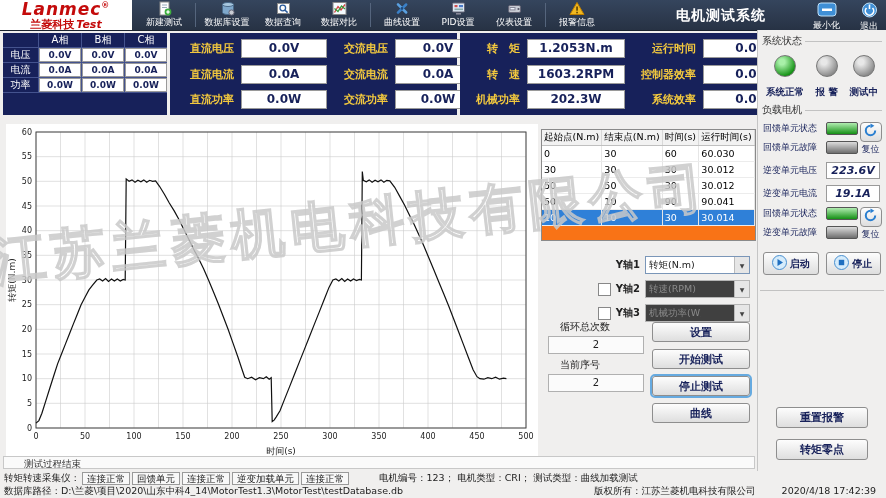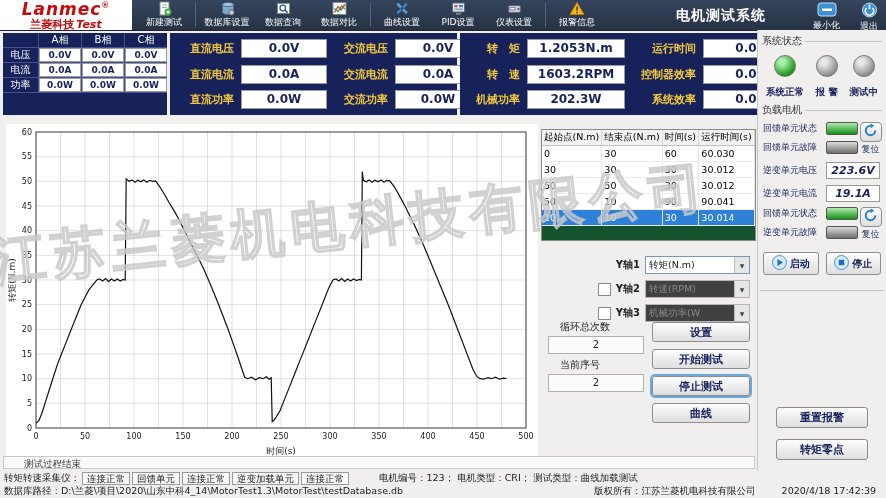--- a/index.html
+++ b/index.html
@@ -39,21 +39,21 @@
   .meter-grid{display:grid;align-content:space-evenly;padding:0 8px;}
   #dcac-grid{width:271px;grid-template-columns:56px 84px 56px 84px;column-gap:7px;}
   #mech-grid{flex:1;grid-template-columns:52px 98px 64px 88px;column-gap:7px;}
   .m-lbl{color:#f2c83e;font-weight:bold;font-size:11px;text-align:right;align-self:center;white-space:nowrap;}
   .m-box-wrap{align-self:center;}
   .m-box-wrap .val-box{height:17px;line-height:17px;font-size:12px;}
   
   .chart-box{position:absolute;left:6px;top:124px;width:532px;height:334px;background:#fff;}
   
   .run-box{position:absolute;left:541px;top:129px;width:215px;height:112px;
-           background:#14532d;border:1px solid #8a8a8a;box-sizing:border-box;}
+           background:#f97316;border:1px solid #8a8a8a;box-sizing:border-box;}
   #run-table{width:100%;border-collapse:collapse;font-size:9.5px;background:#fff;}
   #run-table th{background:#f2f2f2;font-weight:normal;text-align:left;padding:1px 2px;
                 border-right:1px solid #d8d8d8;border-bottom:1px solid #c0c0c0;white-space:nowrap;}
   #run-table td{padding:1px 2px;border-right:1px solid #e6e6e6;border-bottom:1px solid #ececec;height:13px;}
   #run-table tr.sel td{background:#2f80d8;color:#fff;}
   
   .axis-selectors{position:absolute;left:541px;top:256px;width:215px;}
   .ax-row{display:flex;align-items:center;justify-content:flex-end;margin-bottom:6px;gap:5px;padding-right:6px;}
   .ax-cb{width:11px;height:11px;background:#fff;border:1px solid #888;}
   .ax-cb.hiddenbox{visibility:hidden;}

